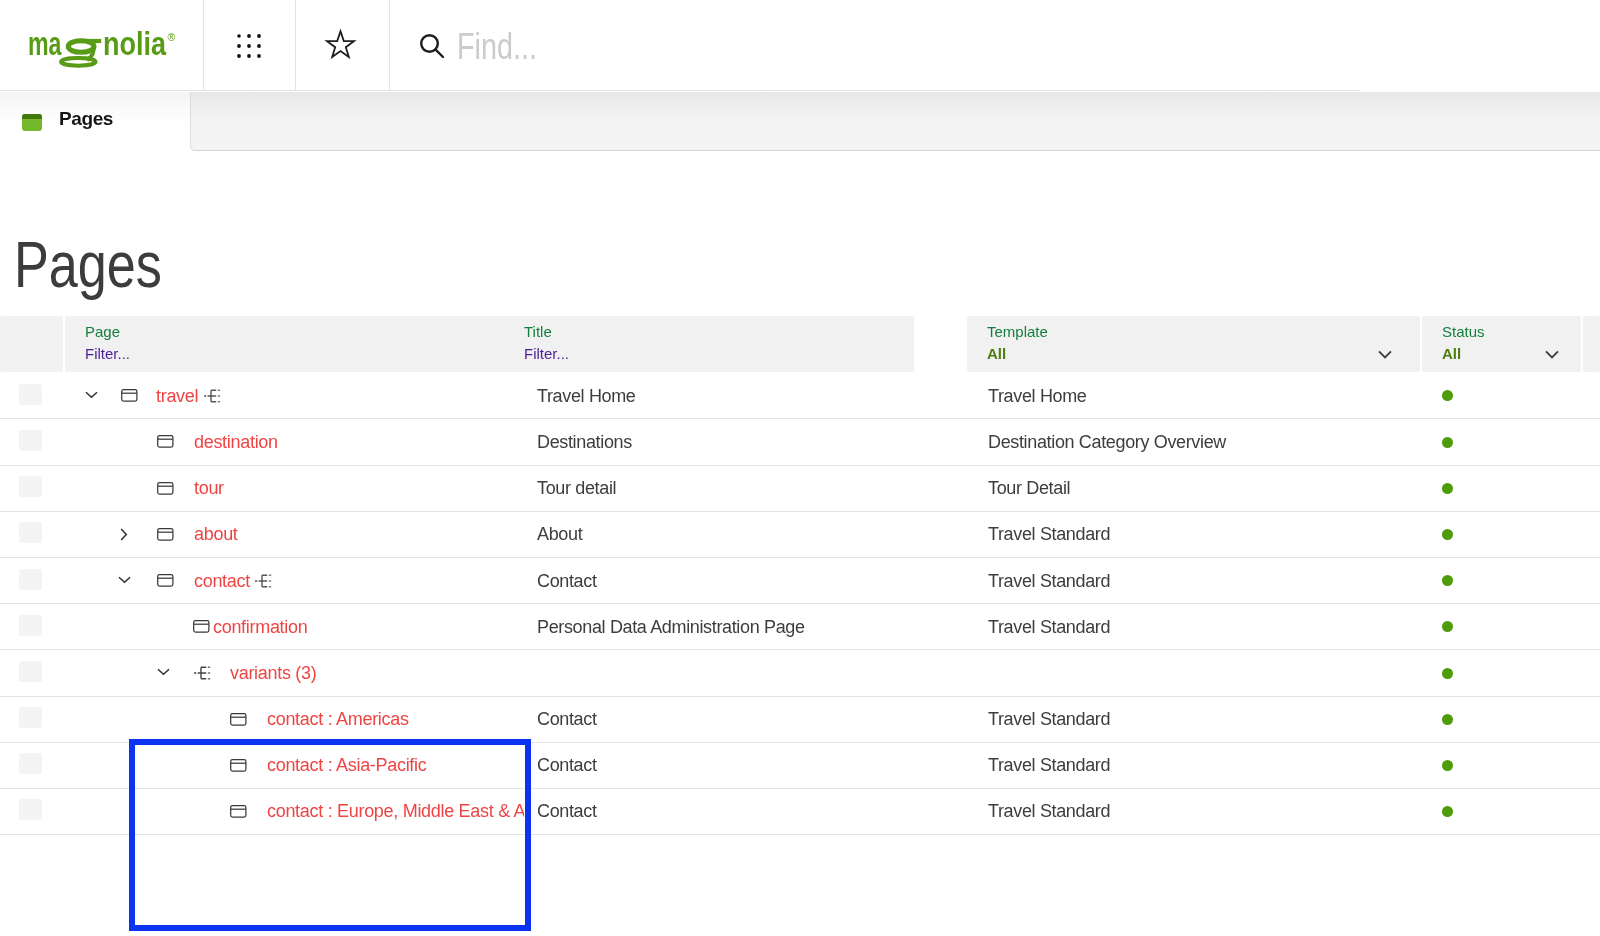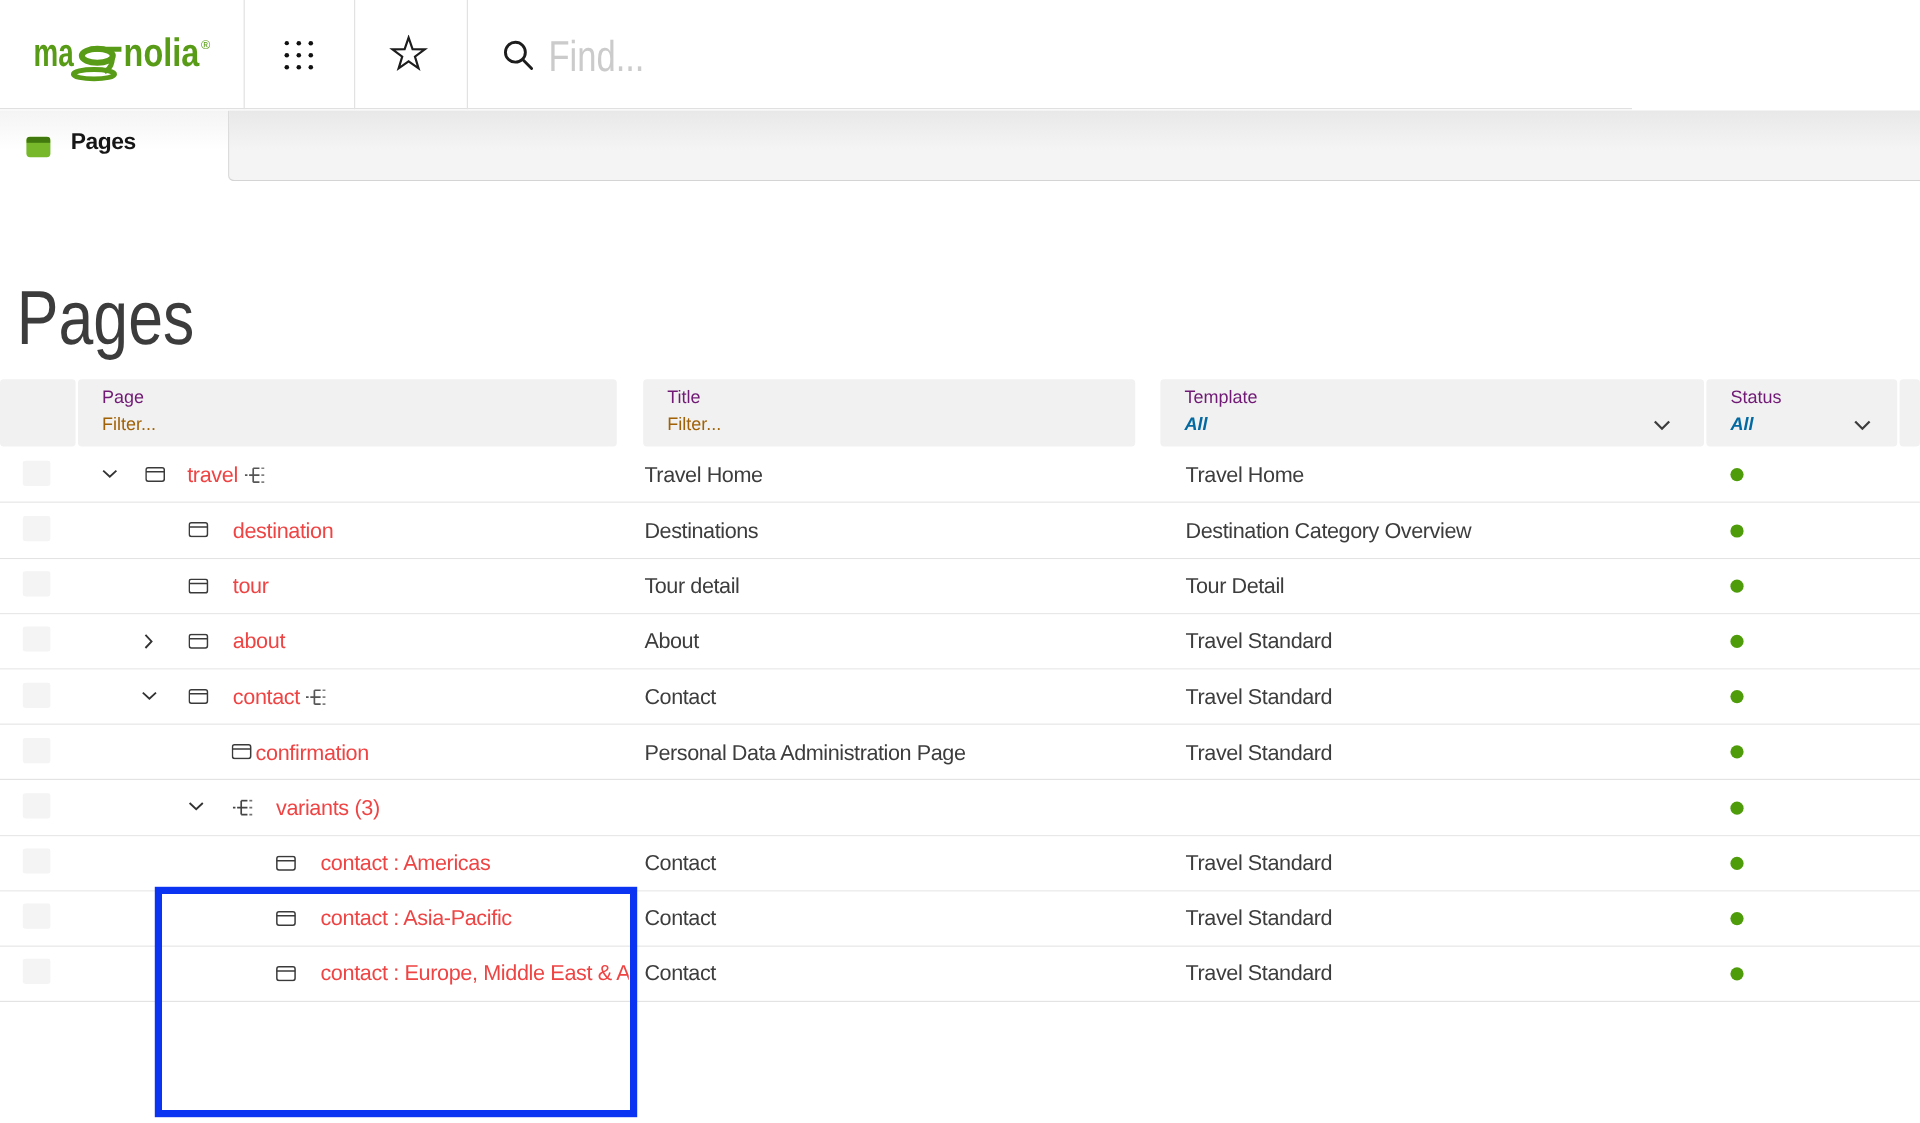--- a/index.html
+++ b/index.html
@@ -27,24 +27,24 @@
 #tabicon .band { position:absolute; left:0; top:0; width:20px; height:4.5px; background:#42790e; }
 #tablabel { position:absolute; left:59px; top:16px; font-size:19px; font-weight:bold; color:#161616; letter-spacing:-0.4px; }
 
 
 #h1 { position:absolute; left:14px; top:228px; font-size:64px; color:#3c3c3c; font-weight:normal;
   transform:scaleX(0.815); transform-origin:left top; }
 
 
 #thead { position:absolute; left:0; top:316px; width:1600px; height:56px; background:#fff; }
 .hcell { position:absolute; top:0; height:56px; background:#f1f1f1; border-radius:3px; }
-.hname { position:absolute; left:20px; top:7px; font-size:15px; color:#701a75; }
+.hname { position:absolute; left:20px; top:7px; font-size:15px; color:#15803d; }
 .hval  { position:absolute; left:20px; top:29px; font-size:15px; }
-.hfilter { color:#a16207; }
-.hall { color:#0369a1; font-weight:bold;font-style:italic; }
+.hfilter { color:#4c1d95; }
+.hall { color:#4d7c0f; font-weight:bold; }
 .hchev { position:absolute; top:33.5px; }
 
 
 #rows { position:absolute; left:0; top:373.3px; width:1600px; }
 .row { position:relative; width:1600px; height:46.2px; border-bottom:1px solid #e3e3e3;
   background:#fff; }
 .cb { position:absolute; left:19px; top:10.5px; width:23px; height:21px; background:#f4f4f4;
   border-radius:2px; }
 .rowtxt { position:absolute; top:12.5px; font-size:18px; color:#ef4444; white-space:nowrap; letter-spacing:-0.3px; }
 .title { position:absolute; left:537px; top:12.5px; font-size:18px; color:#3d3d3d; white-space:nowrap; letter-spacing:-0.35px; }
@@ -114,21 +114,21 @@
   </div>
 
   <div id="h1">Pages</div>
 
   <div id="thead">
     <div class="hcell" style="left:0; width:63px"></div>
     <div class="hcell" style="left:65px; width:449px">
       <div class="hname">Page</div>
         <div class="hval hfilter">Filter...</div>
     </div>
-    <div class="hcell" style="left:536px; width:410px">
+    <div class="hcell" style="left:504px; width:410px">
       <div class="hname">Title</div>
         <div class="hval hfilter">Filter...</div>
     </div>
     <div class="hcell" style="left:967px; width:453px">
       <div class="hname">Template</div>
         <div class="hval hall">All</div>
       <svg class="hchev" style="left:411px" width="15" height="9">
           <path d="M1,1.3 L7,7.3 L13,1.3" fill="none" stroke="#3d3d3d" stroke-width="1.9"></path>
         </svg>
     </div>

